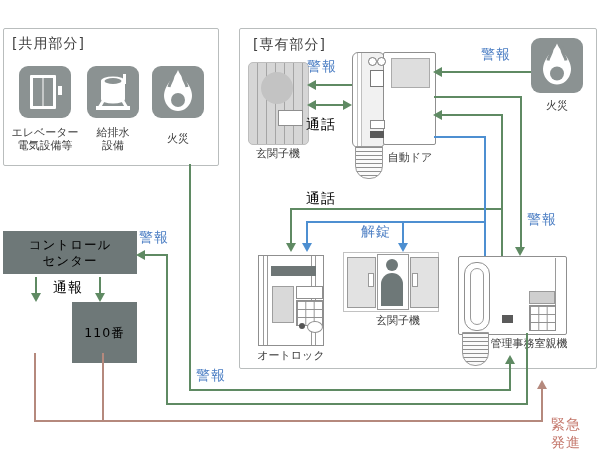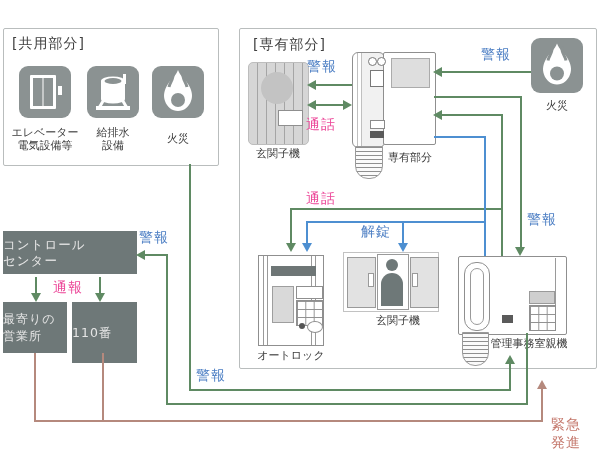--- a/index.html
+++ b/index.html
@@ -3,35 +3,35 @@
 <meta charset="utf-8">
 <style>
   html,body{margin:0;padding:0;background:#fff;}
   #stage{position:relative;width:600px;height:449px;background:#fff;overflow:hidden;
          font-family:"DejaVu Sans",sans-serif;color:#3a3a3a;}
   .frame{position:absolute;background:#fff;border:1.5px solid #b9bdbd;border-radius:2px;}
   .area-title{position:absolute;font-size:14px;color:#404040;letter-spacing:1px;white-space:nowrap;}
   .tile{position:absolute;width:52px;height:52px;background:#8b9292;border-radius:9px;}
   .tile svg{display:block;}
   .dev-lbl{position:absolute;font-size:11px;line-height:13px;color:#3a3a3a;text-align:center;white-space:nowrap;}
-  .gbox{position:absolute;background:#6e7878;color:#e5e5e5;display:flex;flex-direction:column;
-        justify-content:center;text-align:left;letter-spacing:1px;}
+  .gbox{position:absolute;background:#6e7878;color:#000000;display:flex;flex-direction:column;
+        justify-content:center;text-align:center;letter-spacing:1px;}
   .gbox span{display:block;}
   .hline{position:absolute;height:2px;}
   .vline{position:absolute;width:2px;}
   .green{background:#5f8a63;color:#5f8a63;}
   .blue{background:#4d8fd1;color:#4d8fd1;}
   .red{background:#b5897d;color:#b5897d;}
   .arrow{position:absolute;width:0;height:0;background:none!important;}
   .a-left {border-top:5px solid transparent;border-bottom:5px solid transparent;border-right:9px solid;}
   .a-right{border-top:5px solid transparent;border-bottom:5px solid transparent;border-left:9px solid;}
   .a-down {border-left:5px solid transparent;border-right:5px solid transparent;border-top:9px solid;}
   .a-up   {border-left:5px solid transparent;border-right:5px solid transparent;border-bottom:9px solid;}
   .flbl{position:absolute;font-size:14px;letter-spacing:1px;white-space:nowrap;background:none;}
-  .t-blue{color:#4d7fc4;} .t-green{color:#ec4899;} .t-red{color:#c4776b;margin-top:28px;}
+  .t-blue{color:#4d7fc4;} .t-green{color:#000000;} .t-red{color:#c4776b;margin-top:28px;}
   
   .entrance{position:absolute;left:248px;top:62px;width:59px;height:81px;border:1px solid #bdbdbd;border-radius:5px;
             background:repeating-linear-gradient(90deg,transparent 0 8px,#a5a5a5 8px 9px),#d6d6d6;}
   .ent-circle{position:absolute;left:261px;top:72px;width:32px;height:32px;border-radius:50%;background:#c3c3c3;}
   .ent-btn{position:absolute;left:278px;top:110px;width:23px;height:14px;background:#fff;border:1px solid #8f8f8f;}
   .handset{position:absolute;left:352px;top:52px;width:31px;height:94px;border:1.5px solid #8f8f8f;border-radius:6px;
            background:linear-gradient(90deg,transparent 4px,#c0c0c0 4px 5px,transparent 5px 8px,#c0c0c0 8px 9px,#f1f1f1 9px);}
   .du-body{position:absolute;left:383px;top:52px;width:51px;height:91px;border:1.5px solid #8f8f8f;background:#fff;border-radius:2px;}
   .du-screen{position:absolute;left:391px;top:58px;width:37px;height:28px;background:#dedede;border:1px solid #ababab;}
   .du-c1{position:absolute;left:368px;top:57px;width:7px;height:7px;border:1.5px solid #787878;border-radius:50%;background:#fff;}
@@ -123,21 +123,21 @@
 
   <div class="handset"></div>
   <div class="du-body"></div>
   <div class="du-screen"></div>
   <div class="du-c1"></div>
   <div class="du-c2"></div>
   <div class="du-btn"></div>
   <div class="du-r1"></div>
   <div class="du-r2"></div>
   <div class="cord" style="left:355px;top:146px;width:26px;height:31px;"></div>
-  <div class="dev-lbl" style="left:384px;top:151px;width:52px;">専有部分</div>
+  <div class="dev-lbl" style="left:384px;top:151px;width:52px;">自動ドア</div>
 
   <div class="tile" style="left:531px;top:38px;height:55px;">
     <svg width="52" height="55" viewBox="0 0 52 52">
       <path d="M26 4 C24 10 19 13 16 18 C12 24 11 30 13 35 C15 41 20 45 26 45 C32 45 37 41 39 35 C41 30 40 24 36 18 C33 13 28 10 26 4 Z" fill="#fff"></path>
       <path d="M21 7 C22 13 18 16 17 21" stroke="#8b9292" stroke-width="3" fill="none"></path>
       <path d="M31 7 C30 13 34 16 35 21" stroke="#8b9292" stroke-width="3" fill="none"></path>
       <circle cx="26" cy="34" r="7" fill="#8b9292"></circle>
     </svg>
   </div>
   <div class="dev-lbl" style="left:531px;top:99px;width:52px;">火災</div>
@@ -168,24 +168,20 @@
   <div class="of-scr"></div>
   <div class="grid" style="left:529px;top:305px;width:25px;height:24px;"></div>
   <div class="of-btn"></div>
   <div class="cord" style="left:462px;top:332px;width:25px;height:32px;"></div>
   <div class="dev-lbl" style="left:486px;top:337px;width:86px;">管理事務室親機</div>
 
   <div class="gbox" style="left:3px;top:231px;width:134px;height:43px;font-size:12.5px;line-height:16px;">
     <span>コントロール</span>
     <span>センター</span>
   </div>
-  <div class="gbox" style="left:3px;top:302px;width:64px;height:51px;font-size:12px;line-height:17px;">
-    <span>最寄りの</span>
-    <span>営業所</span>
-  </div>
   <div class="gbox" style="left:72px;top:302px;width:65px;height:61px;font-size:12.5px;line-height:17px;">
     <span>110番</span>
   </div>
 
   <div class="hline green" style="left:441px;top:71px;width:90px;"></div>
   <div class="arrow a-left green" style="left:433px;top:67px;"></div>
   <div class="flbl t-blue" style="left:481px;top:46px;">警報</div>
 
   <div class="hline green" style="left:434px;top:96px;width:88px;"></div>
   <div class="vline green" style="left:520px;top:96px;height:151px;"></div>

